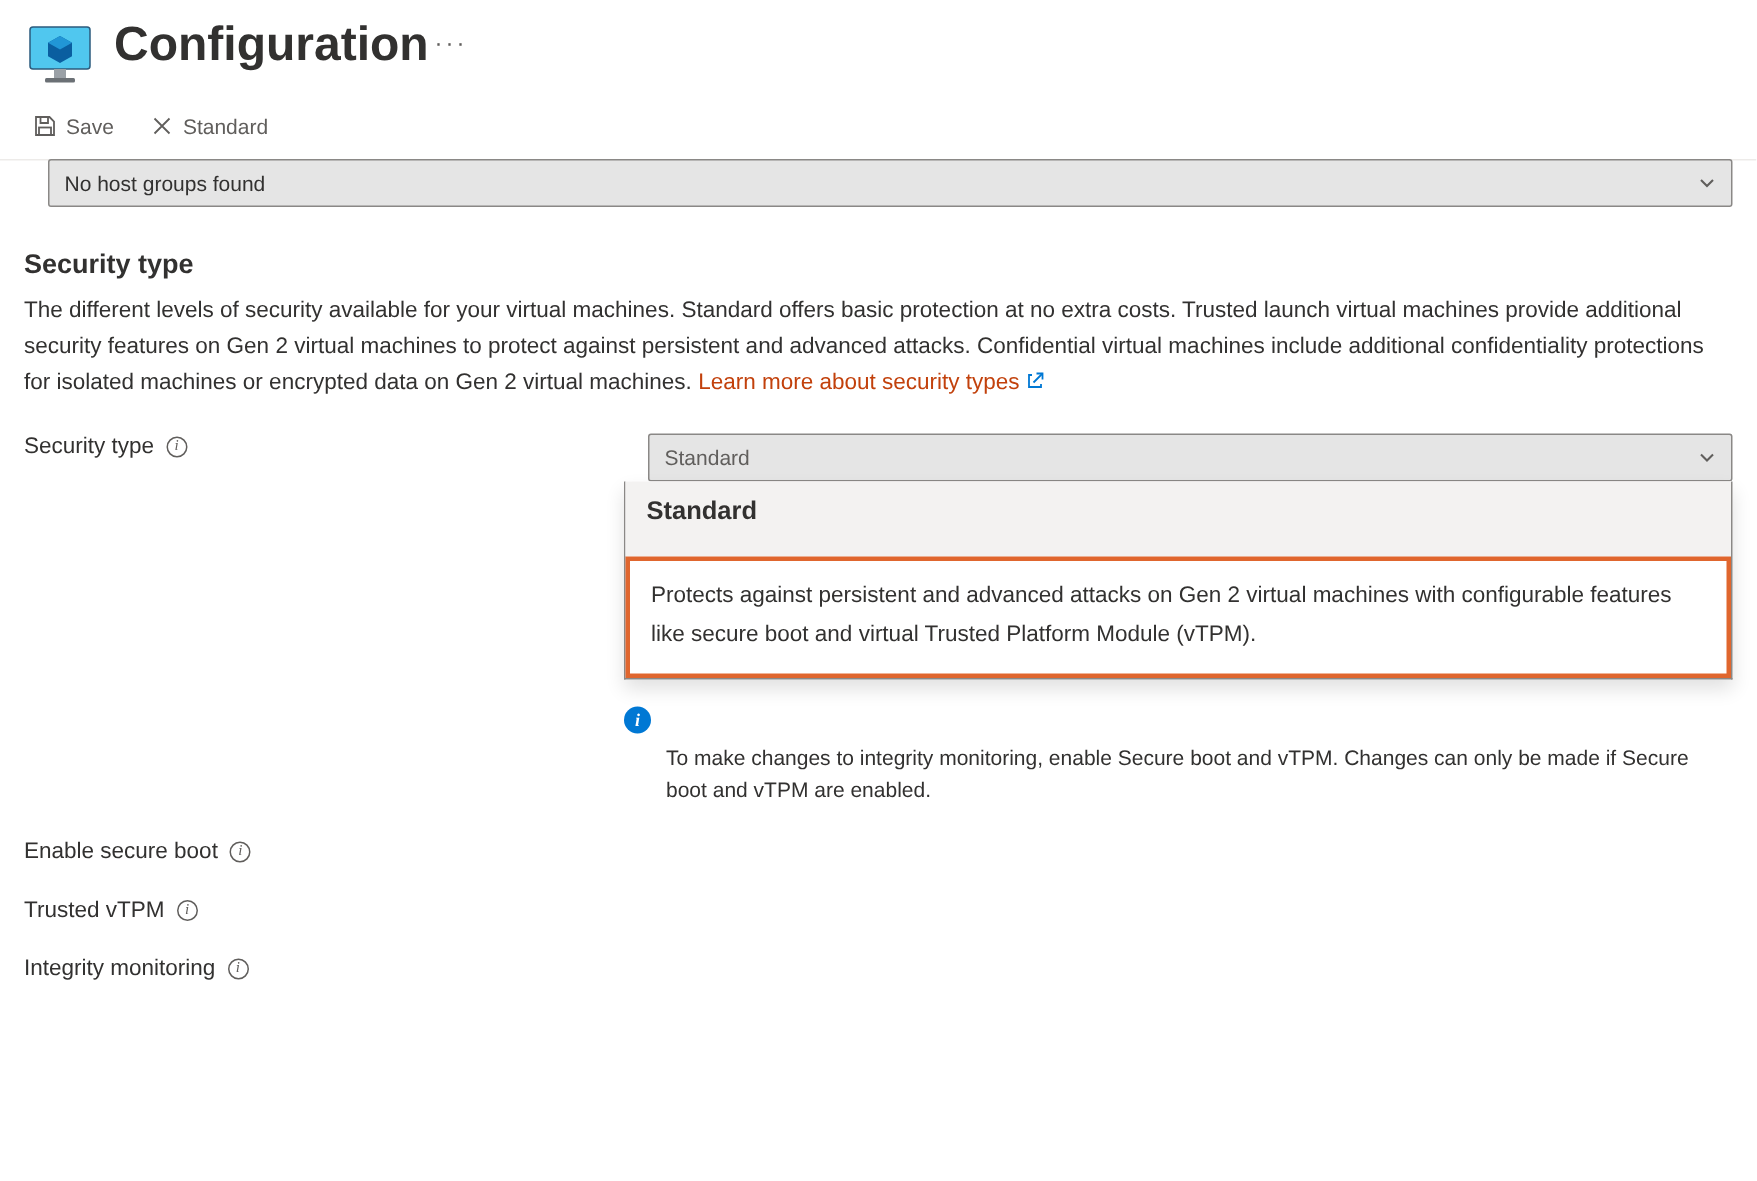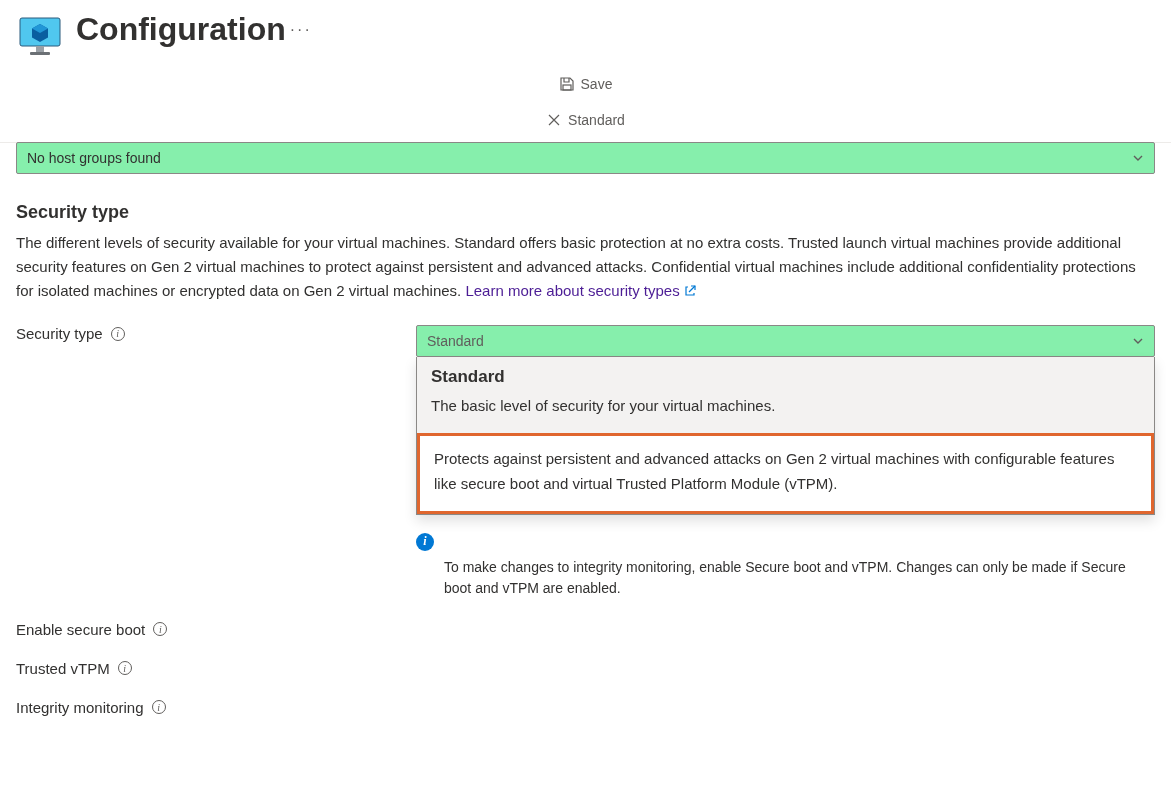--- a/index.html
+++ b/index.html
@@ -31,21 +31,20 @@
     line-height: 1.1;
   }
   .more-dots { font-size: 16px; color: #605e5c; letter-spacing: 2px; cursor: pointer; padding: 4px;}
   .subtitle { font-size: 14px; color: #605e5c; margin-top: 2px;}
   .toolbar {
     display: flex;
     align-items: center;
     gap: 12px;
     padding: 6px 16px 10px 16px;
     border-bottom: 1px solid #edebe9;
-    flex-direction: column;
   }
   .toolbar-btn {
     display: inline-flex;
     align-items: center;
     gap: 6px;
     background: none;
     border: none;
     padding: 4px 6px;
     font-size: 14px;
     color: #605e5c;
@@ -56,33 +55,34 @@
   .dropdown {
     border: 1px solid #8a8886;
     border-radius: 2px;
     height: 32px;
     display: flex;
     align-items: center;
     justify-content: space-between;
     padding: 0 10px;
     font-size: 14px;
     color: #605e5c;
-    background: #86efac;
+    background: #e5e5e5;
     cursor: pointer;
+    margin-left: 16px;
   }
   .dropdown.host { margin-top: -1px; color: #323130; }
   .chevron { width: 12px; height: 12px; }
   h2 { font-size: 18px; font-weight: 600; margin: 28px 0 8px 0; }
   .desc {
     font-size: 15px;
     line-height: 1.6;
     color: #323130;
     margin: 0 0 4px 0;
   }
-  .learn-link { color: #4c1d95; text-decoration: none; cursor: pointer; }
+  .learn-link { color: #c2410c; text-decoration: none; cursor: pointer; }
   .ext-icon { width: 12px; height: 12px; display:inline-block; vertical-align: -1px;}
   .form-row {
     display: flex;
     align-items: flex-start;
     margin-top: 22px;
   }
   .form-label {
     width: 400px;
     flex-shrink: 0;
     display: flex;
@@ -207,21 +207,20 @@
     <div class="form-control">
       <div class="dropdown">
         <span>Standard</span>
         <svg class="chevron" viewBox="0 0 12 12" fill="none" stroke="#605e5c" stroke-width="1.4">
             <path d="M2 4l4 4 4-4"></path>
           </svg>
       </div>
       <div class="options-panel">
         <div class="option selected">
           <div class="option-title">Standard</div>
-          <div class="option-desc">The basic level of security for your virtual machines.</div>
         </div>
         <div class="option highlighted">
           <div class="option-desc">Protects against persistent and advanced attacks on Gen 2 virtual machines with configurable features like secure boot and virtual Trusted Platform Module (vTPM).</div>
         </div>
       </div>
       <div class="info-callout">
         <span class="info-badge">i</span>
         <div class="info-text">To make changes to integrity monitoring, enable Secure boot and vTPM. Changes can only be made if Secure boot and vTPM are enabled.</div>
       </div>
     </div>

